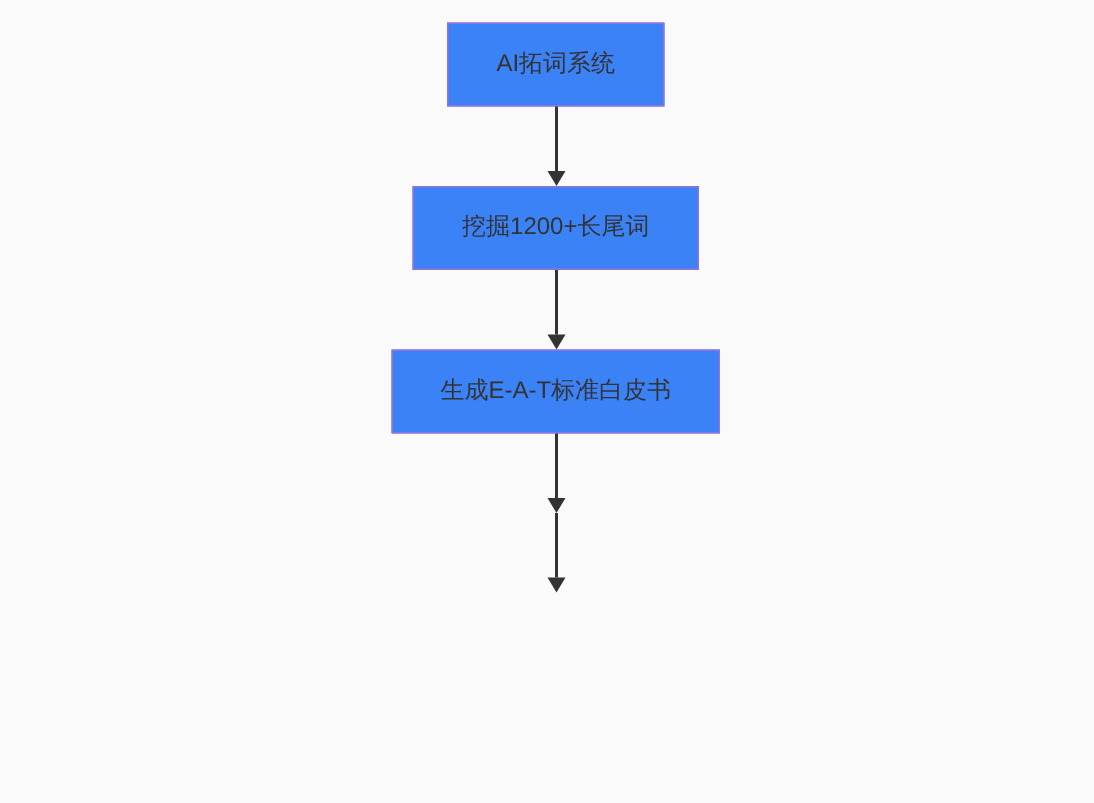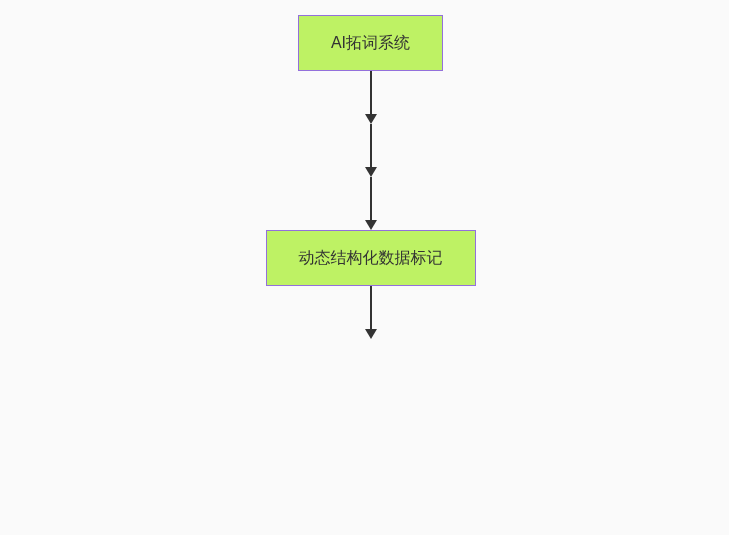--- a/index.html
+++ b/index.html
@@ -23,21 +23,21 @@
     left: 0;
     width: 100%;
     display: flex;
     flex-direction: column;
     align-items: center;
     transform: translateX(6px);
   }
   .node {
     height: 56px;
     padding: 0 32px;
-    background: #bef264;
+    background: #3b82f6;
     border: 1px solid #9370DB;
     display: flex;
     align-items: center;
     justify-content: center;
     flex: none;
   }
   .node-label {
     color: #333333;
     font-size: 16px;
     line-height: 1;
@@ -71,36 +71,39 @@
 
     <div class="node">
       <span class="node-label">AI拓词系统</span>
     </div>
 
     <div class="arrow">
       <div class="arrow-line"></div>
       <div class="arrow-head"></div>
     </div>
 
+    <div class="node">
+      <span class="node-label">挖掘1200+长尾词</span>
+    </div>
+
+    <div class="arrow">
+      <div class="arrow-line"></div>
+      <div class="arrow-head"></div>
+    </div>
+
+    <div class="node">
+      <span class="node-label">生成E-A-T标准白皮书</span>
+    </div>
 
     <div class="arrow">
       <div class="arrow-line"></div>
       <div class="arrow-head"></div>
     </div>
 
 
     <div class="arrow">
       <div class="arrow-line"></div>
       <div class="arrow-head"></div>
     </div>
 
-    <div class="node">
-      <span class="node-label">动态结构化数据标记</span>
-    </div>
-
-    <div class="arrow">
-      <div class="arrow-line"></div>
-      <div class="arrow-head"></div>
-    </div>
-
 
   </div>
 </div>
 
 </body></html>

